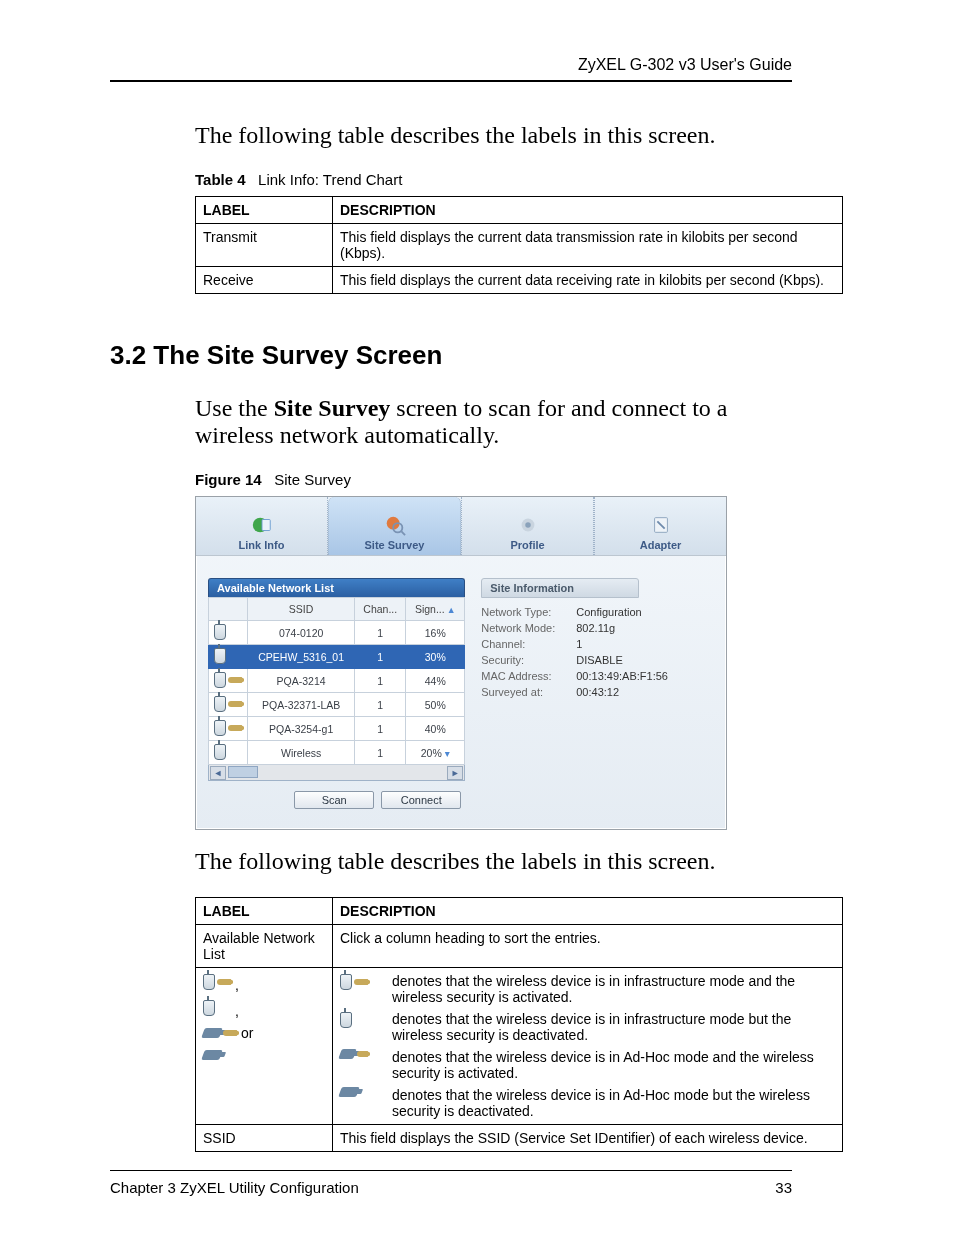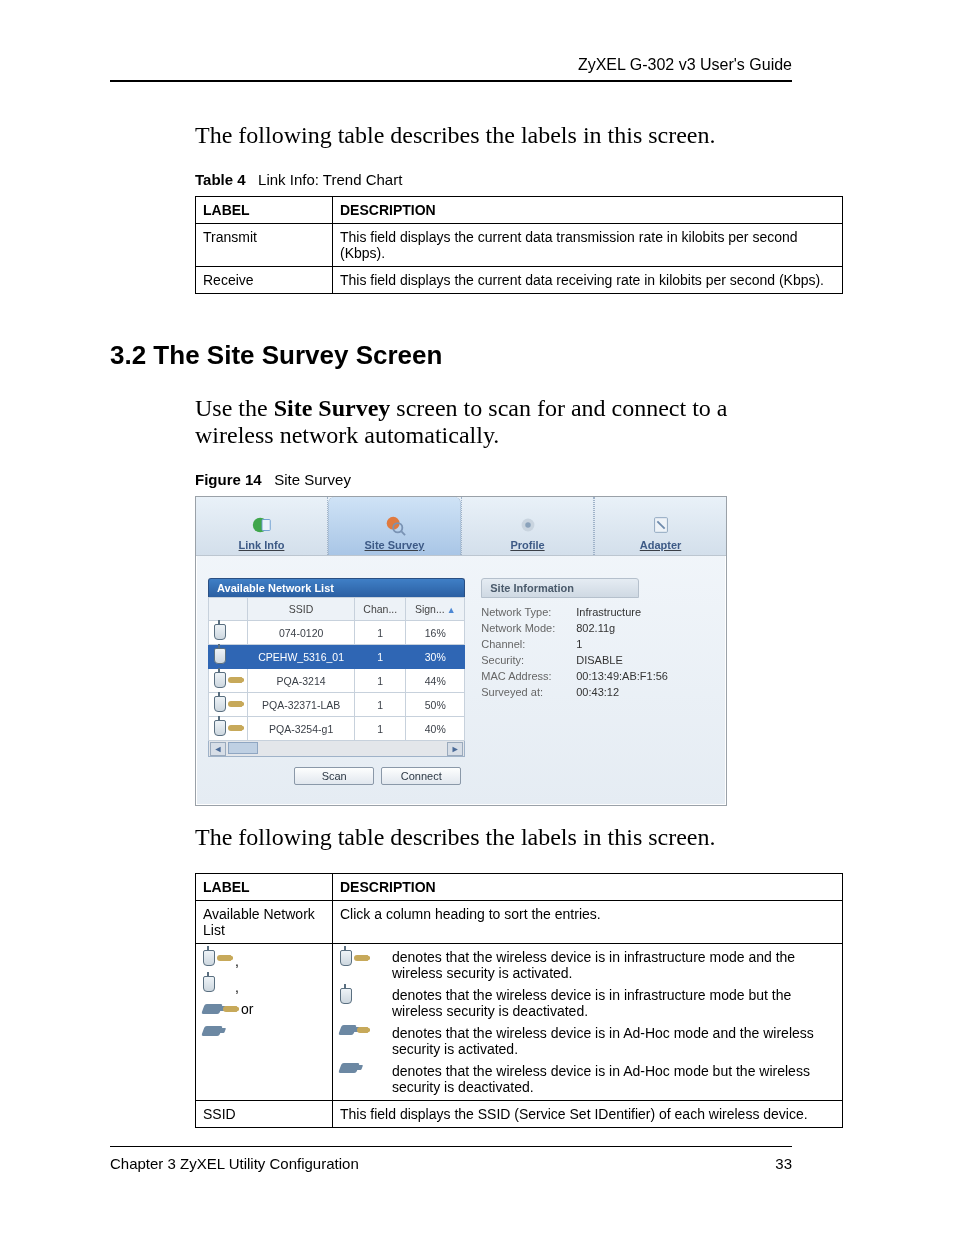--- a/index.html
+++ b/index.html
@@ -109,21 +109,20 @@
     box-shadow: inset 0 0 0 1px #fff;
     font-family: Tahoma, Arial, sans-serif;
     font-size: 11px;
     color:#3a3f47;
   }
   .ss-tabs {
     display:flex; align-items:center;
     height:58px;
     background: linear-gradient(#e9f1f8,#d3dfeb);
     border-bottom:1px solid #bcc6d0;
-    text-decoration:underline;
   }
   .ss-tab {
     flex:1; display:flex; flex-direction:column; align-items:center; justify-content:flex-end;
     height:100%; box-sizing:border-box;
     border-left:1px dotted #9fb2c8; border-right:1px dotted #9fb2c8;
     font-weight:bold; color:#3d5a86;
     padding-bottom:4px;
     position:relative;
   }
   .ss-tab:first-child{ border-left:none; }
@@ -325,41 +324,49 @@
                 </tr>
                 <tr>
                   <td class="icon-col"><span class="ap-icon">
                       <span class="ap-tower"></span>
                       <span class="ap-key"></span>
                     </span></td>
                   <td class="ssid">PQA-3254-g1</td>
                   <td>1</td>
                   <td>40%</td>
                 </tr>
+                <tr>
+                  <td class="icon-col"><span class="ap-icon">
+                      <span class="ap-tower"></span>
+                    </span></td>
+                  <td class="ssid">Wireless</td>
+                  <td>1</td>
+                  <td>20% <span class="vscroll-hint">▾</span></td>
+                </tr>
               </tbody>
           </table>
           <div class="hscroll">
             <span style="display:flex;">
               <span class="arrow">◄</span>
               <span class="thumb"></span>
             </span>
             <span class="arrow">►</span>
           </div>
           <div class="ss-btn-row">
             <span class="ss-btn">Scan</span>
             <span class="ss-btn">Connect</span>
           </div>
         </div>
 
         <div class="ss-right">
           <div class="panel-header light">Site Information</div>
           <div class="info-grid">
             <div class="info-row">
                 <span class="k">Network Type:</span>
-                <span class="v">Infrastructure</span>
+                <span class="v">Configuration</span>
               </div>
             <div class="info-row">
                 <span class="k">Network Mode:</span>
                 <span class="v">802.11g</span>
               </div>
             <div class="info-row">
                 <span class="k">Channel:</span>
                 <span class="v">1</span>
               </div>
             <div class="info-row">

